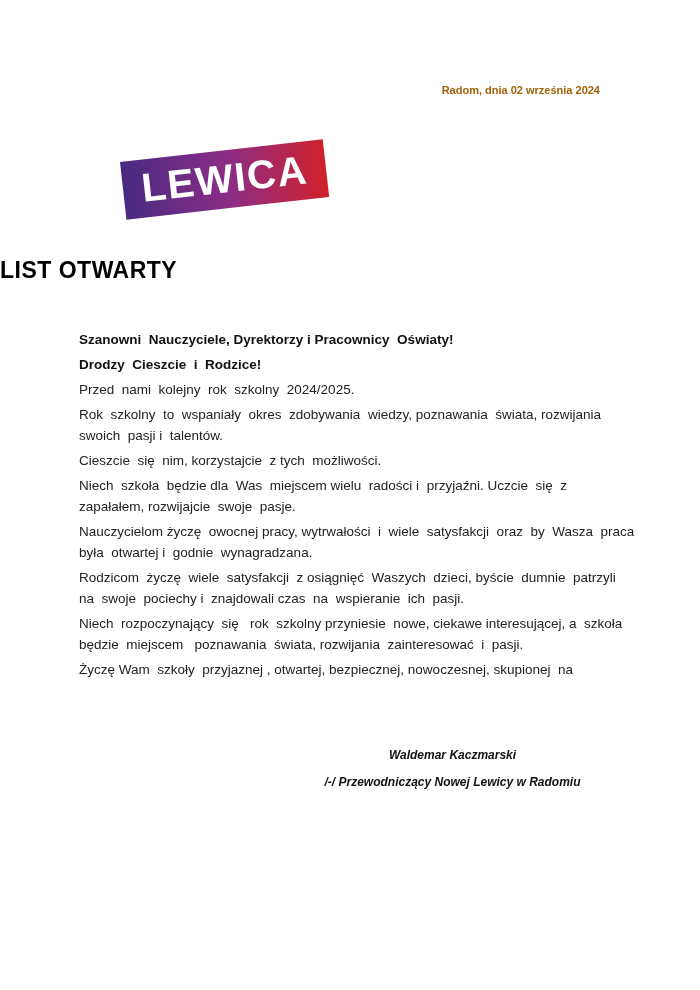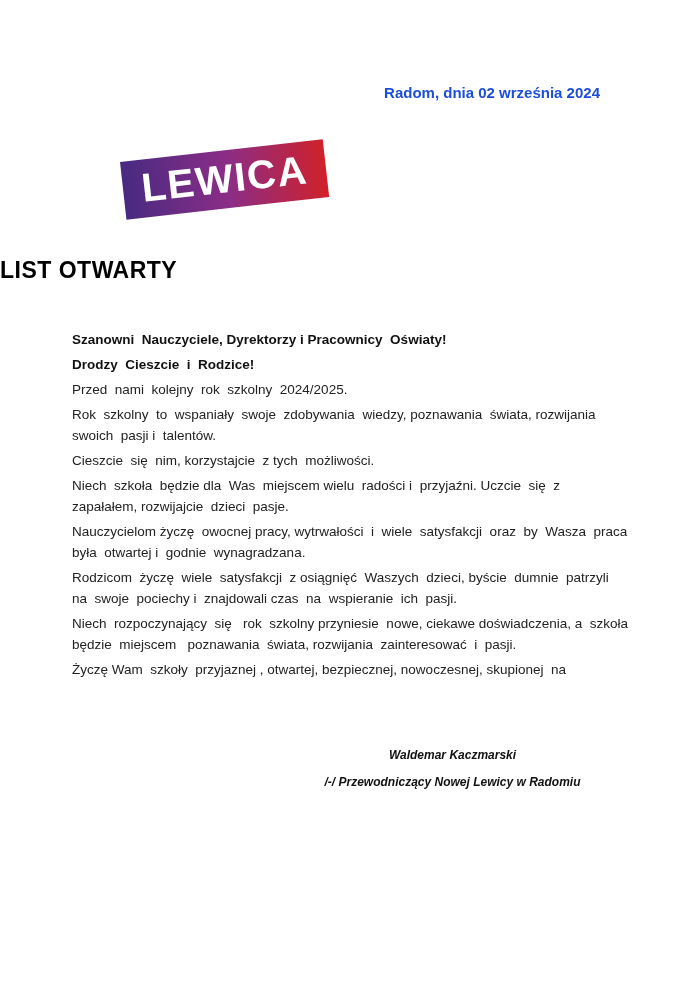--- a/index.html
+++ b/index.html
@@ -15,23 +15,23 @@
     font-family: "Liberation Sans", sans-serif;
     color: #1c1c1c;
     overflow: hidden;
   }
   .date-line {
     position: absolute;
     top: 84px;
     left: 16px;
     right: 100px;
     text-align: right;
-    font-size: 15px;
+    font-size: 11px;
     font-weight: bold;
-    color: #1d4ed8;
+    color: #a16207;
     white-space: pre;
   }
   .logo {
     position: absolute;
     left: 120px;
     top: 162px;
     width: 204px;
     height: 58px;
     transform: rotate(-6.4deg);
     transform-origin: 0 0;
@@ -55,21 +55,21 @@
     left: 0;
     width: 100%;
     text-align: left;
     font-size: 23px;
     font-weight: bold;
     letter-spacing: 0.5px;
     color: #000000;
   }
   .letter-body {
     position: absolute;
-    left: 72px;
+    left: 79px;
     top: 329px;
     width: 560px;
     font-size: 13.5px;
     line-height: 21px;
     color: #222222;
   }
   .para {
     margin: 0 0 4px 0;
   }
   .para.bold {
@@ -113,40 +113,40 @@
   <div class="para bold">
         <div class="pline">Szanowni  Nauczyciele, Dyrektorzy i Pracownicy  Oświaty!</div>
       </div>
       <div class="para bold">
         <div class="pline">Drodzy  Cieszcie  i  Rodzice!</div>
       </div>
       <div class="para">
         <div class="pline">Przed  nami  kolejny  rok  szkolny  2024/2025.</div>
       </div>
       <div class="para">
-        <div class="pline">Rok  szkolny  to  wspaniały  swoje  zdobywania  wiedzy, poznawania  świata, rozwijania</div>
+        <div class="pline">Rok  szkolny  to  wspaniały  okres  zdobywania  wiedzy, poznawania  świata, rozwijania</div>
         <div class="pline">swoich  pasji i  talentów.</div>
       </div>
       <div class="para">
         <div class="pline">Cieszcie  się  nim, korzystajcie  z tych  możliwości.</div>
       </div>
       <div class="para">
         <div class="pline">Niech  szkoła  będzie dla  Was  miejscem wielu  radości i  przyjaźni. Uczcie  się  z</div>
-        <div class="pline">zapałałem, rozwijajcie  dzieci  pasje.</div>
+        <div class="pline">zapałałem, rozwijajcie  swoje  pasje.</div>
       </div>
       <div class="para">
         <div class="pline">Nauczycielom życzę  owocnej pracy, wytrwałości  i  wiele  satysfakcji  oraz  by  Wasza  praca</div>
         <div class="pline">była  otwartej i  godnie  wynagradzana.</div>
       </div>
       <div class="para">
         <div class="pline">Rodzicom  życzę  wiele  satysfakcji  z osiągnięć  Waszych  dzieci, byście  dumnie  patrzyli</div>
         <div class="pline">na  swoje  pociechy i  znajdowali czas  na  wspieranie  ich  pasji.</div>
       </div>
       <div class="para">
-        <div class="pline">Niech  rozpoczynający  się   rok  szkolny przyniesie  nowe, ciekawe doświadczenia, a  szkoła</div>
+        <div class="pline">Niech  rozpoczynający  się   rok  szkolny przyniesie  nowe, ciekawe interesującej, a  szkoła</div>
         <div class="pline">będzie  miejscem   poznawania  świata, rozwijania  zainteresować  i  pasji.</div>
       </div>
       <div class="para">
         <div class="pline">Życzę Wam  szkoły  przyjaznej , otwartej, bezpiecznej, nowoczesnej, skupionej  na</div>
       </div>
     </div>
 
   <div class="signature">
     <div class="name">Waldemar Kaczmarski</div>
     <div class="role">/-/ Przewodniczący Nowej Lewicy w Radomiu</div>

